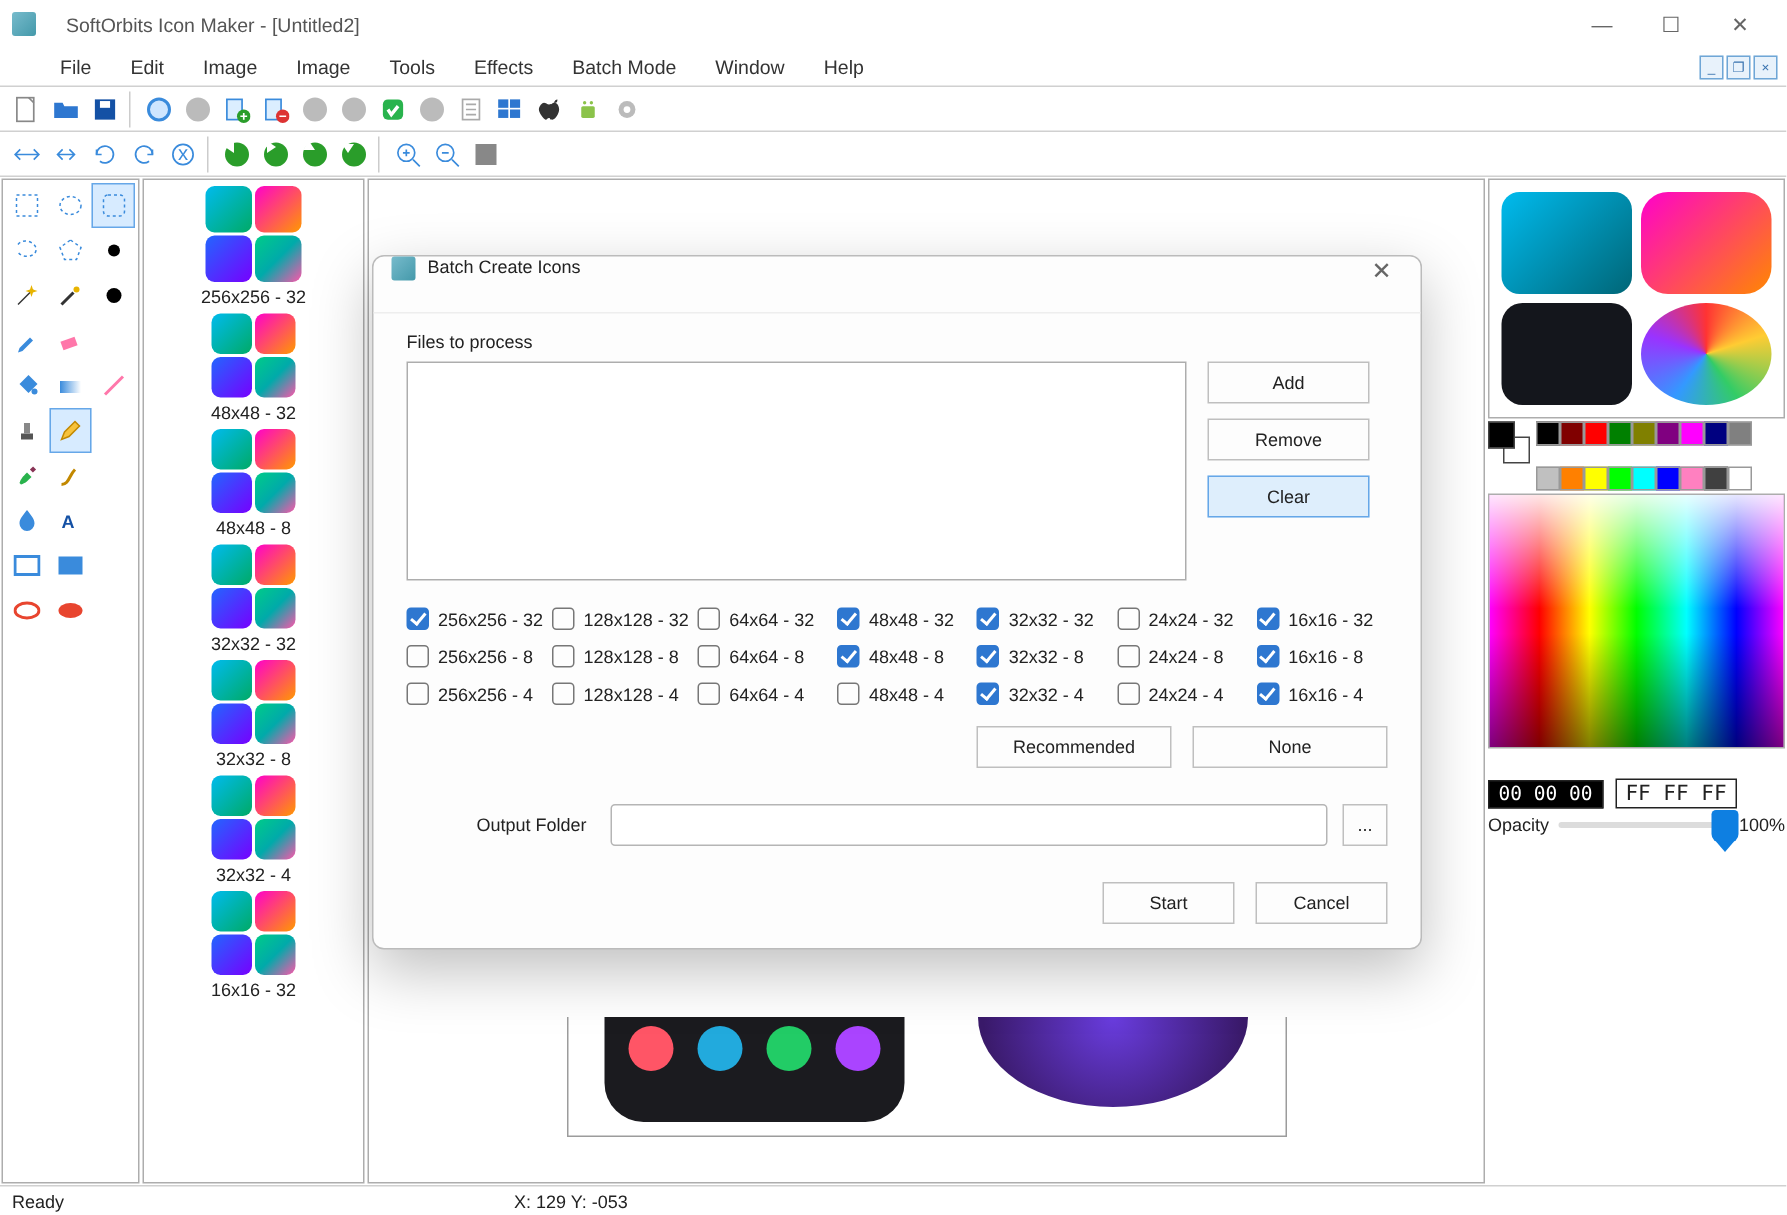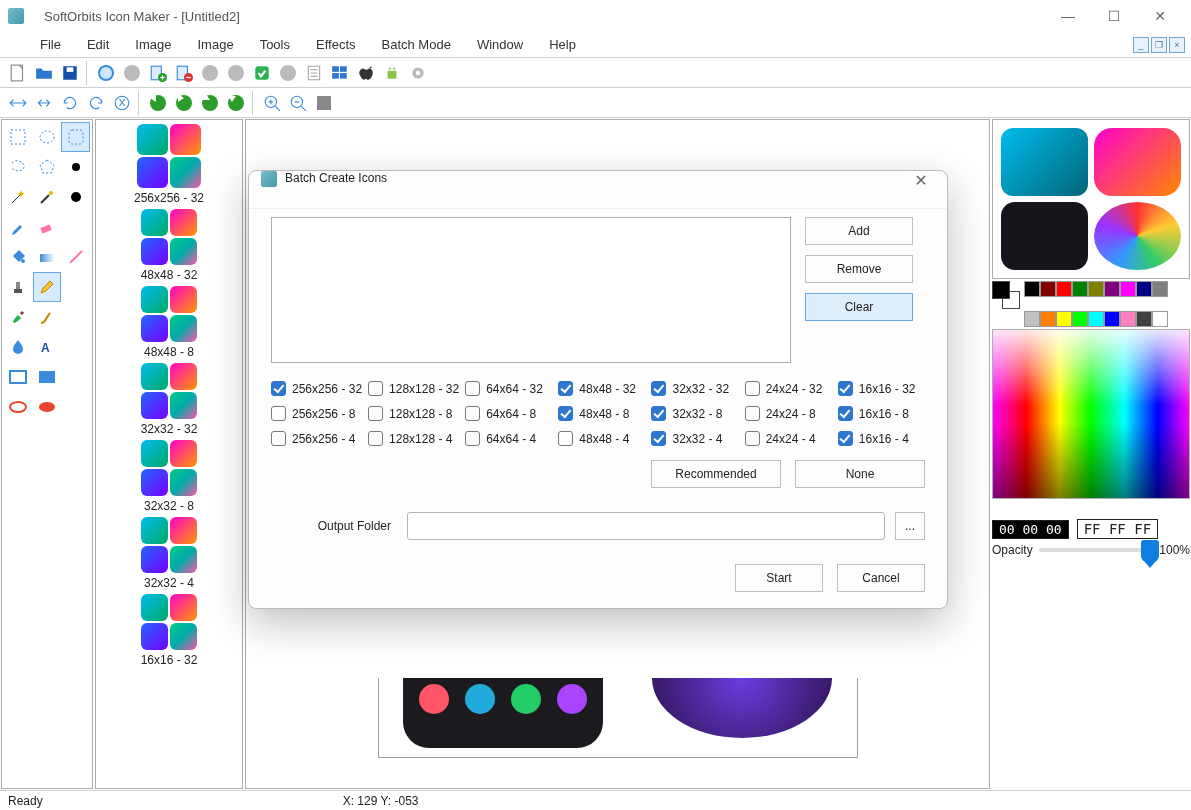--- a/index.html
+++ b/index.html
@@ -587,20 +587,21 @@
 </div>
 
 <div class="dialog-backdrop">
   <div class="dialog">
     <div class="dlg-title">
       <div class="appicon"></div>
       <span style="margin-left:8px">Batch Create Icons</span>
       <span class="dlg-close">✕</span>
     </div>
     <div class="dlg-body">
+      <div class="dlg-label">Files to process</div>
       <div class="top-row">
         <div class="file-box"></div>
         <div class="sidebtns">
           <div class="btn">Add</div>
           <div class="btn">Remove</div>
           <div class="btn primary">Clear</div>
         </div>
       </div>
 
       <div class="check-grid" id="check-grid" style="grid-template-columns:repeat(7,1fr)">

